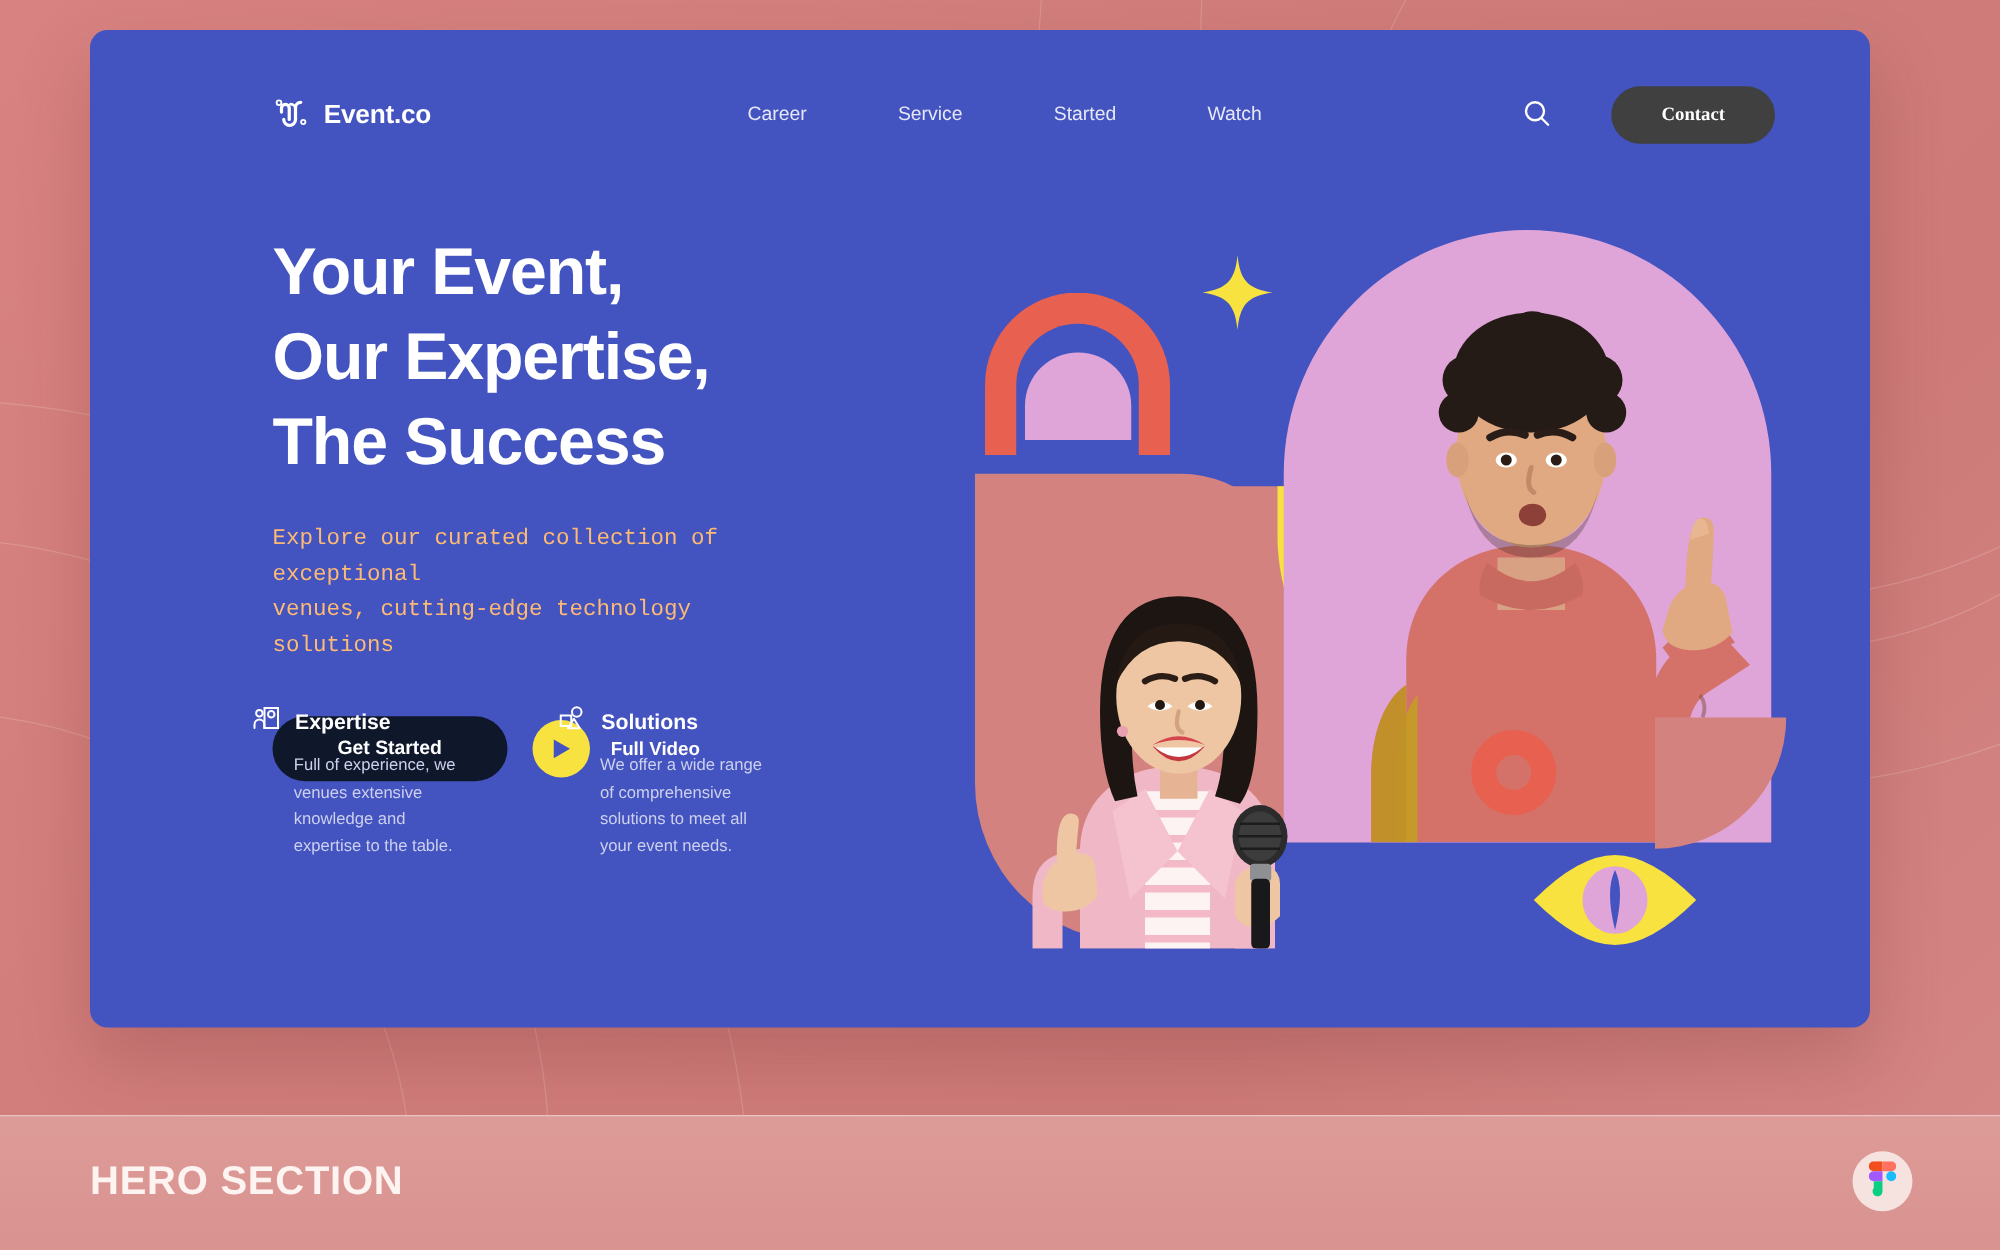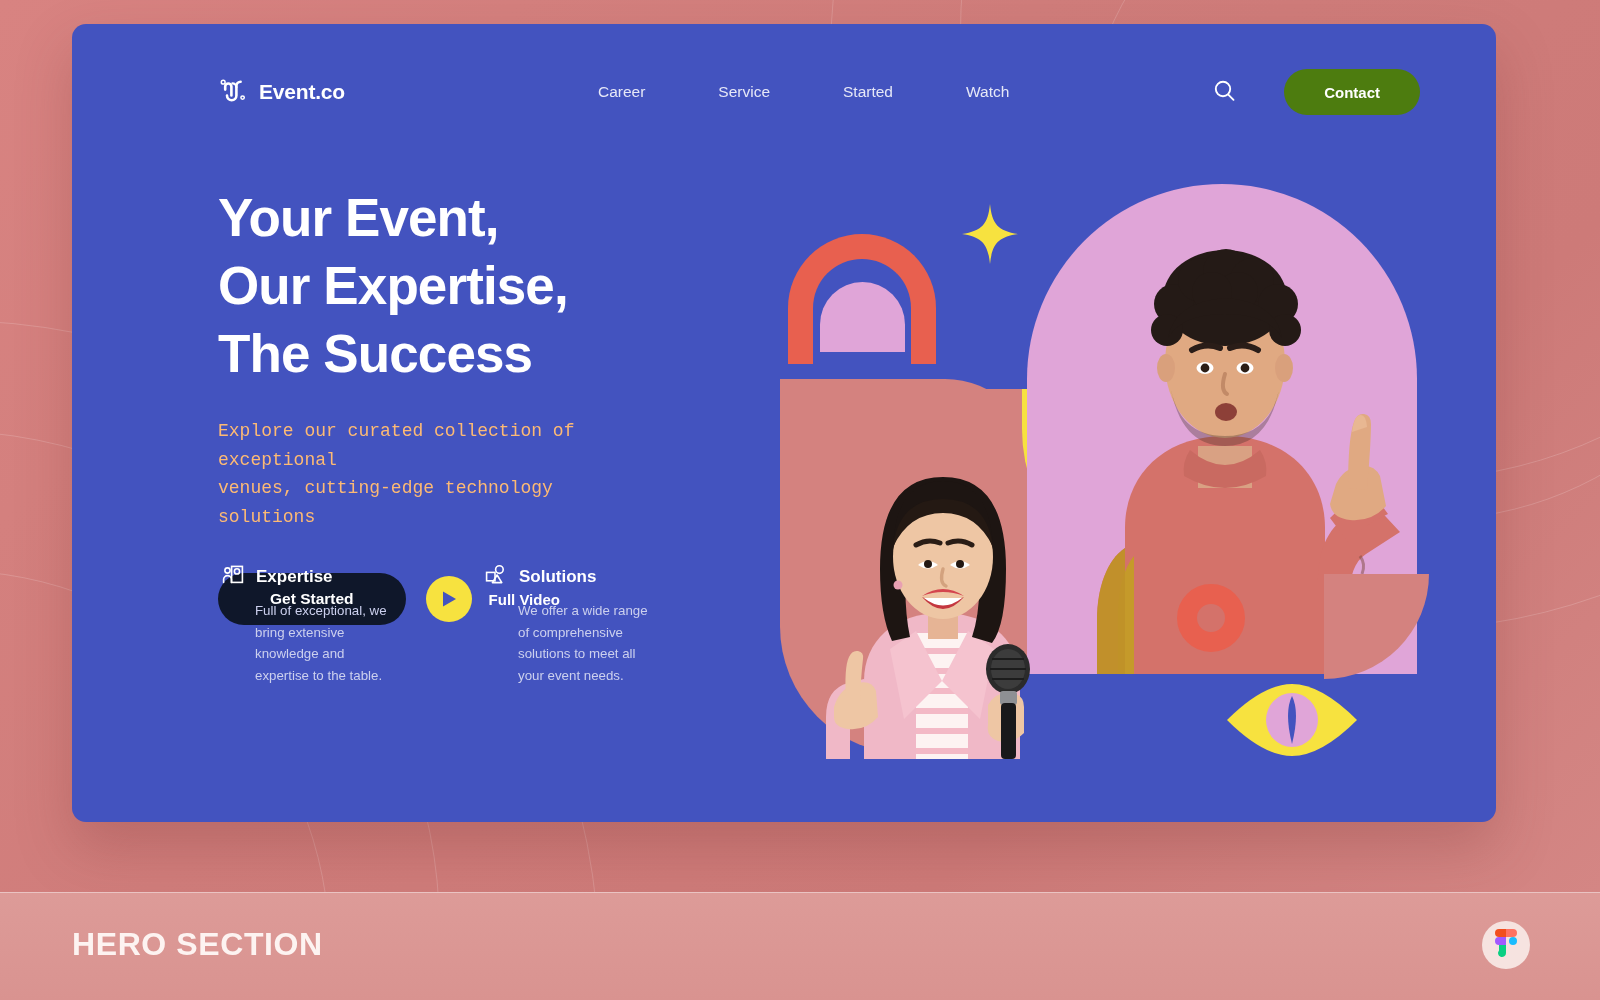--- a/index.html
+++ b/index.html
@@ -109,29 +109,29 @@
     display: flex;
     align-items: center;
     gap: 48px;
   }
   #search-btn {
     background: none; border: none; cursor: pointer;
     display: flex; align-items: center; justify-content: center;
     padding: 0;
   }
   #contact-btn {
-    background: #4d7c0f;
+    background: #404040;
     color: #ffffff;
     border: none;
     border-radius: 26px;
     height: 46px;
     padding: 0 40px;
     font-size: 15px;
     font-weight: bold;
-    font-family: Liberation Sans, sans-serif;
+    font-family: Liberation Serif, serif;
     cursor: pointer;
   }
 
   
   #hero-left {
     position: absolute;
     left: 146px;
     top: 160px;
     width: 470px;
   }
@@ -184,24 +184,24 @@
   }
   #watch-label {
     color: #ffffff;
     font-size: 15px;
     font-weight: bold;
   }
 
   
   #features {
     position: absolute;
-    left: 150px;
+    left: 130px;
     top: 540px;
     display: flex;
-    gap: 88px;
+    gap: 70px;
     width: 480px;
   }
   .feature { width: 175px; }
   .feature-head {
     display: flex;
     align-items: center;
     gap: 12px;
   }
   .feature-title {
     color: #ffffff;
@@ -368,21 +368,21 @@
         <span>
           <svg width="22" height="22" viewBox="0 0 22 22" fill="none">
             <circle cx="5.5" cy="6.5" r="2.6" stroke="#ffffff" stroke-width="1.6"></circle>
             <path d="M1.6 18.4v-2.9c0-2.2 1.8-3.9 3.9-3.9s3.9 1.7 3.9 3.9v2.9" stroke="#ffffff" stroke-width="1.6" stroke-linecap="round"></path>
             <rect x="9.6" y="2.4" width="10.8" height="16" stroke="#ffffff" stroke-width="1.6"></rect>
             <circle cx="15" cy="7.4" r="2.6" stroke="#ffffff" stroke-width="1.6"></circle>
           </svg>
         </span>
         <span class="feature-title">Expertise</span>
       </div>
-      <p class="feature-body">Full of exceptional, we bring extensive knowledge and expertise to the table.</p>
+      <p class="feature-body">Full of experience, we venues extensive knowledge and expertise to the table.</p>
     </div>
 
     <div class="feature">
       <div class="feature-head">
         <span>
           <svg width="22" height="22" viewBox="0 0 22 22" fill="none">
             <rect x="1.6" y="8.4" width="8.4" height="8.4" stroke="#ffffff" stroke-width="1.6"></rect>
             <circle cx="14.4" cy="5.6" r="3.8" stroke="#ffffff" stroke-width="1.6"></circle>
             <path d="M7.4 18.6h9.4l-4.7-7.6z" stroke="#ffffff" stroke-width="1.6" stroke-linejoin="round"></path>
           </svg>

